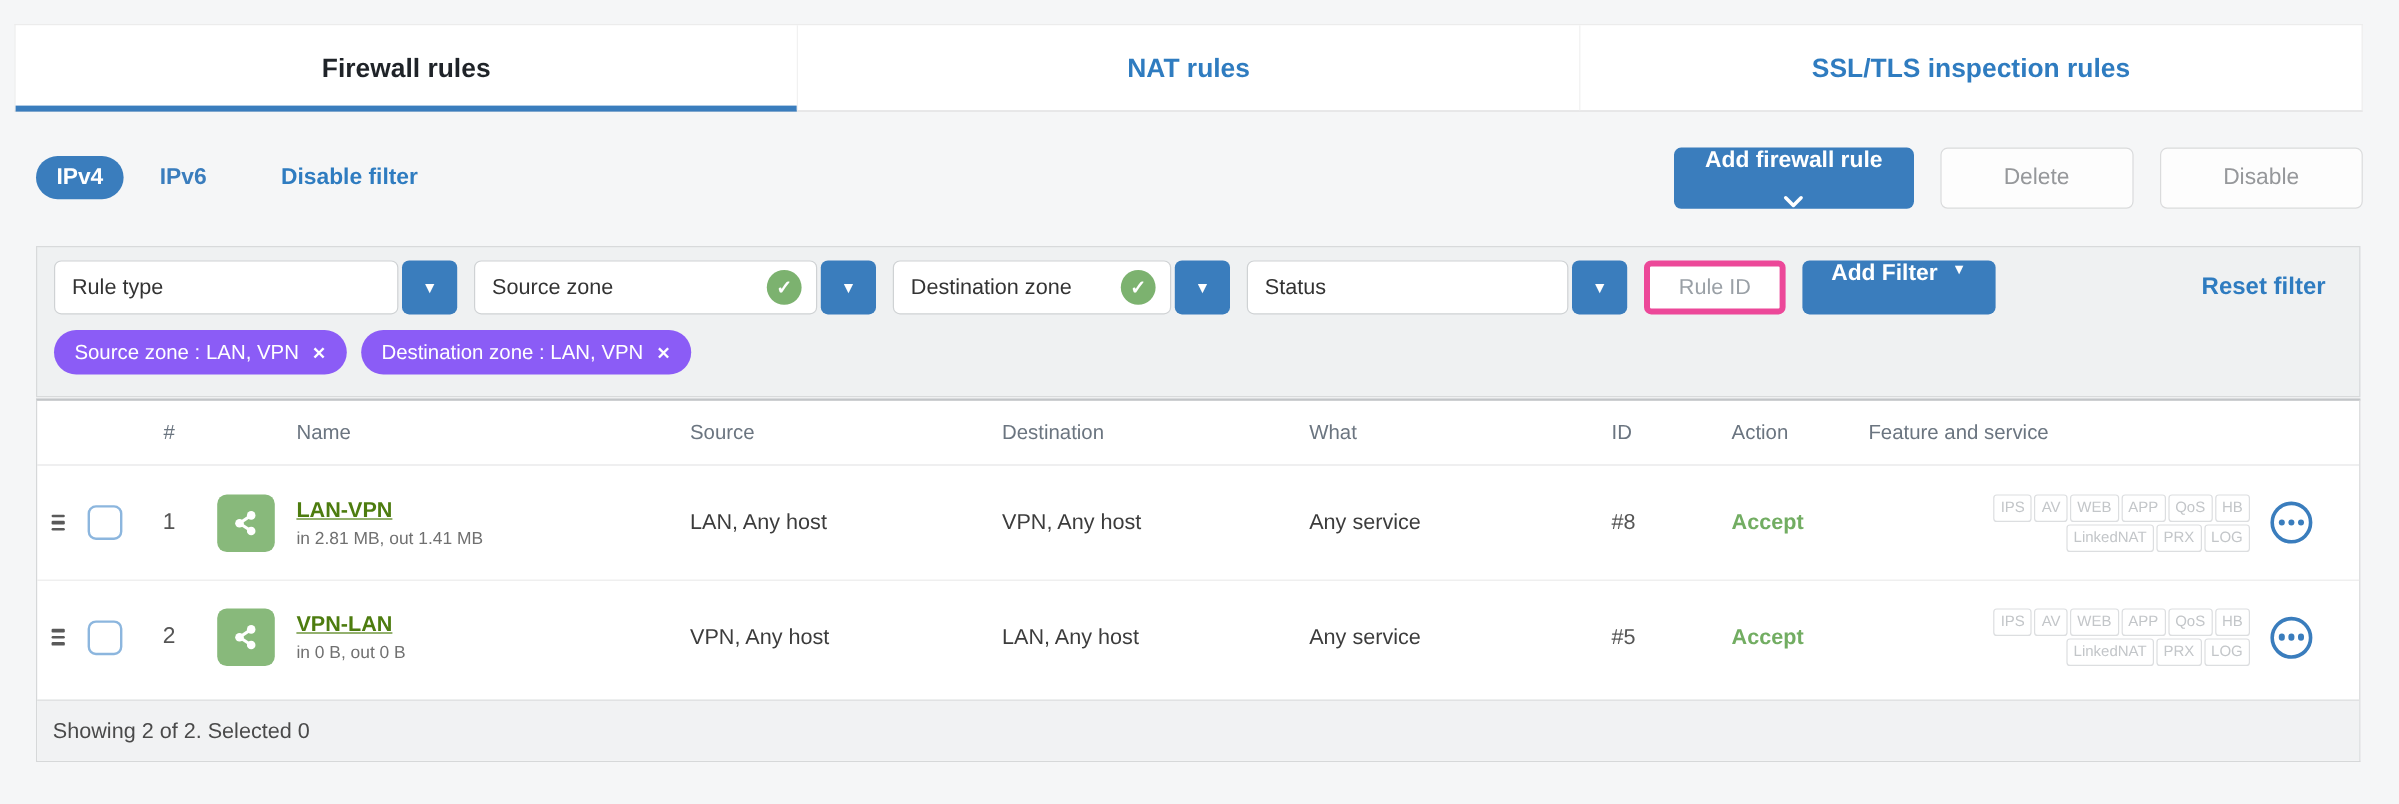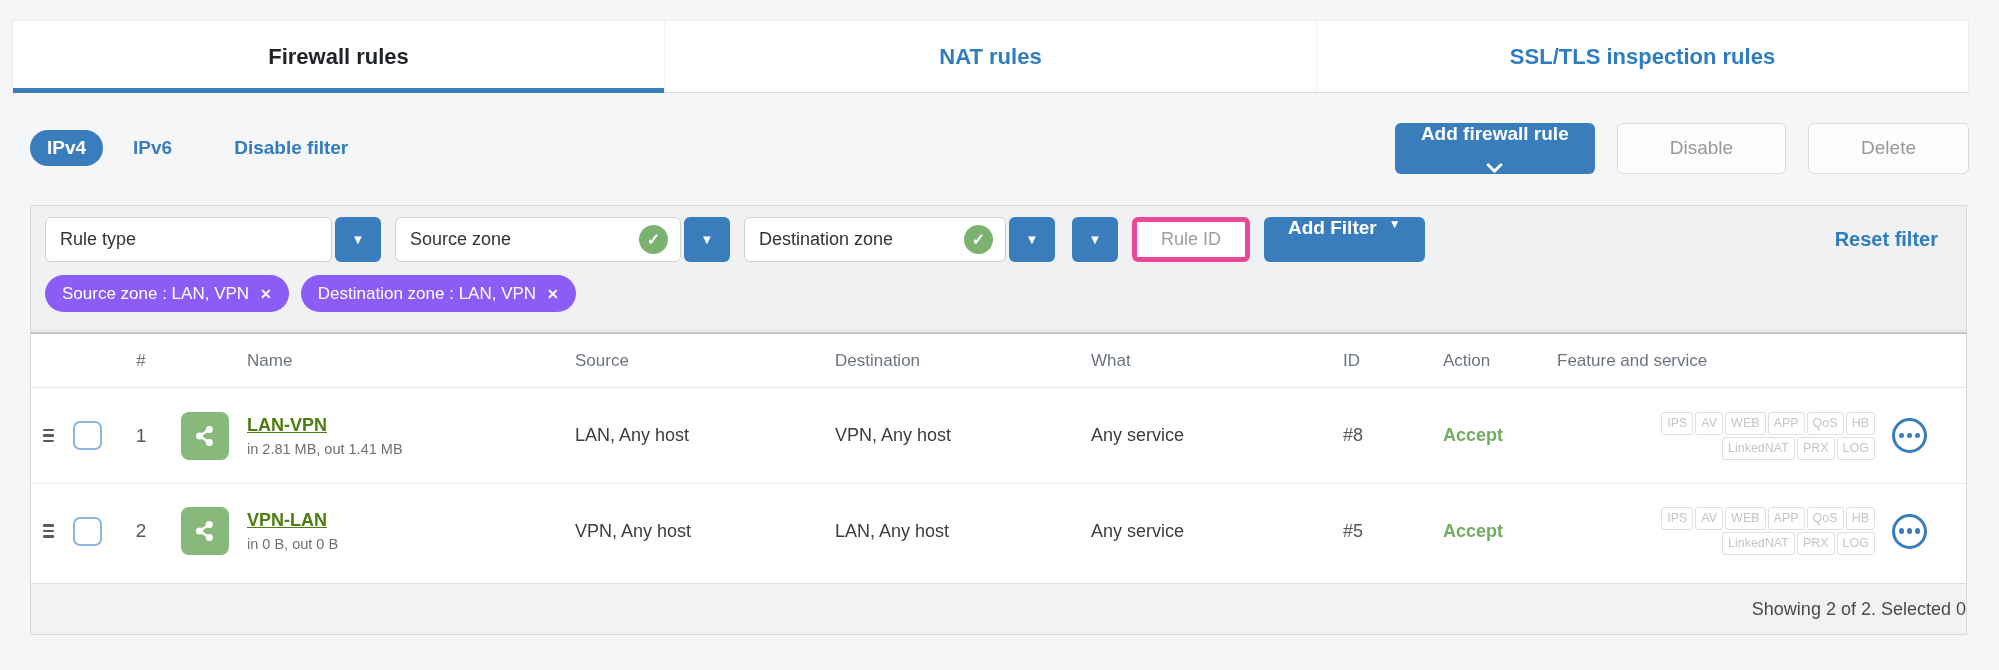--- a/index.html
+++ b/index.html
@@ -146,21 +146,21 @@
   .menu-btn {
     width:35px; height:35px; border-radius:50%; border:3px solid #3a7dbd;
     display:flex; align-items:center; justify-content:center; gap:2.5px;
     cursor:pointer; background:#fff;
   }
   .menu-btn i { width:5.5px; height:5.5px; border-radius:50%; background:#3a7dbd; }
 
   .tfoot {
     margin-top:auto; height:51px; background:#f1f2f3; border-top:1px solid #dcdedf;
     display:flex; align-items:center; padding-left:13px;
-    font-size:18px; color:#4a4a4a;justify-content:flex-end;
+    font-size:18px; color:#4a4a4a;
   }
 </style>
 </head>
 <body>
 
 <div class="tabbar">
   <div class="tab active">Firewall rules</div>
   <div class="tab">NAT rules</div>
   <div class="tab">SSL/TLS inspection rules</div>
 </div>
@@ -169,22 +169,22 @@
   <div class="pill-ipv4">IPv4</div>
   <div class="link-ipv6">IPv6</div>
   <div class="link-disable-filter">Disable filter</div>
   <div class="toolbar-spacer"></div>
   <button class="btn-primary">
     <span>Add firewall rule</span>
     <svg class="chev" viewBox="0 0 18 12">
       <polyline points="2,2 9,9 16,2" fill="none" stroke="#fff" stroke-width="3.2" stroke-linecap="round" stroke-linejoin="round"></polyline>
     </svg>
   </button>
+  <button class="btn-secondary">Delete</button>
   <button class="btn-secondary">Disable</button>
-  <button class="btn-secondary">Delete</button>
 </div>
 
 <div class="filter-panel">
   <div class="filter-row">
 
     <div class="combo">
       <div class="combo-field" style="width:287px">
         <span>Rule type</span>
       </div>
       <div class="combo-btn">
@@ -196,30 +196,33 @@
       <div class="combo-field" style="width:286px">
         <span>Source zone</span>
         <span class="check-circle">✓</span>
       </div>
       <div class="combo-btn">
         <span>▼</span>
       </div>
     </div>
 
     <div class="combo">
-      <div class="combo-field" style="width:262px">
+      <div class="combo-field" style="width:232px">
         <span>Destination zone</span>
         <span class="check-circle">✓</span>
       </div>
       <div class="combo-btn">
         <span>▼</span>
       </div>
     </div>
 
     <div class="combo">
+      <div class="combo-field" style="width:268px">
+        <span>Status</span>
+      </div>
       <div class="combo-btn">
         <span>▼</span>
       </div>
     </div>
 
     <input class="rule-id-input" type="text" placeholder="Rule ID" style="">
 
     <button class="btn-add-filter">
       <span>Add Filter</span>
       <span class="tri-down">▼</span>

